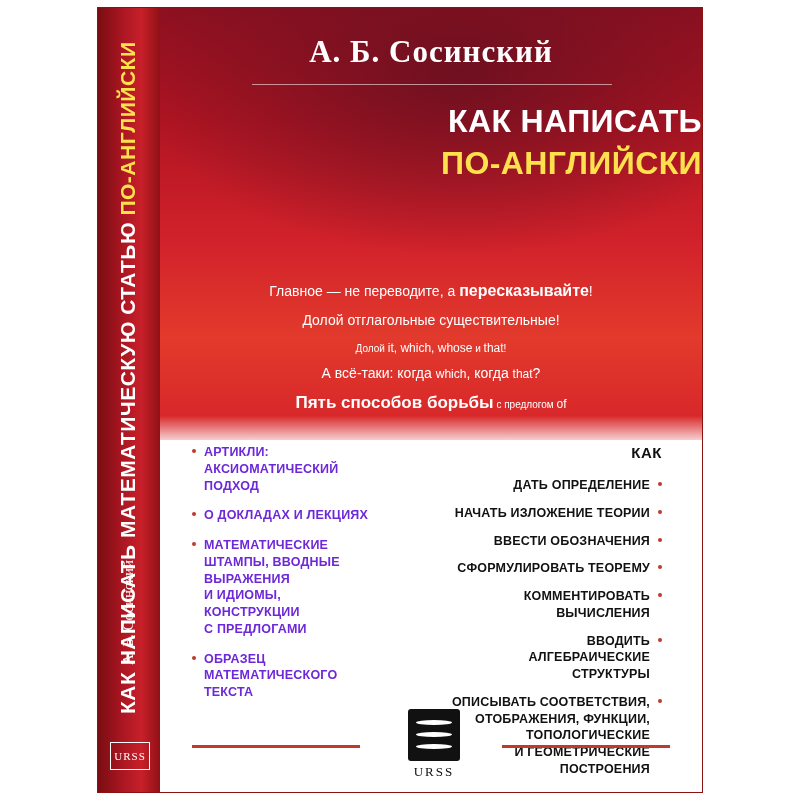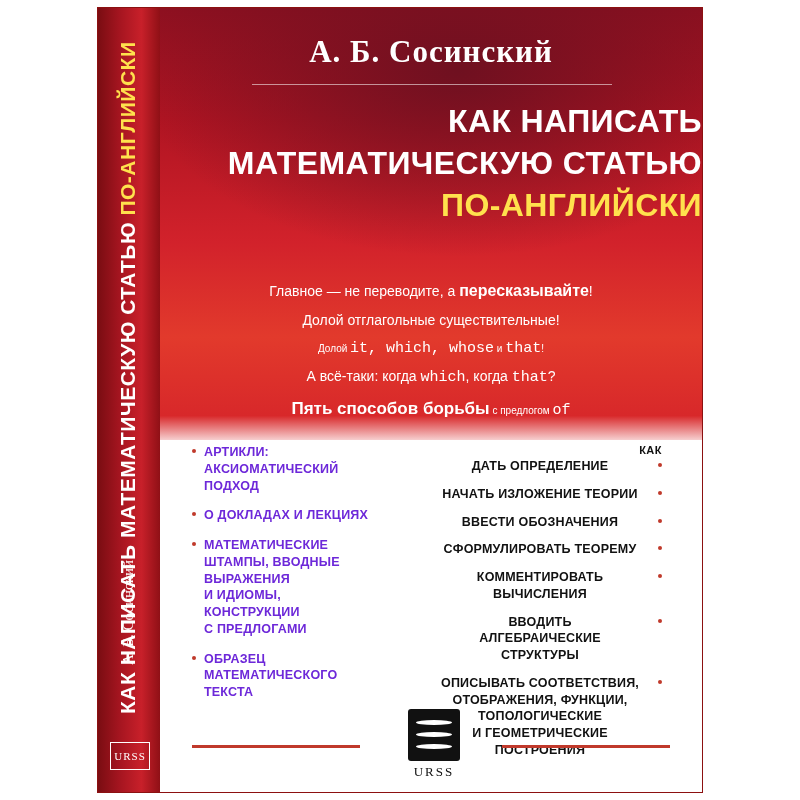--- a/index.html
+++ b/index.html
@@ -165,21 +165,21 @@
     position: absolute;
     top: 268px;
     left: 0;
     width: 542px;
     text-align: center;
     color: #ffffff;
     font-size: 14px;
     line-height: 1.92;
   }
   .subtitle .b { font-weight: bold; font-size: 16px; }
-  .subtitle .en { font-size: 15px; font-family: Liberation Mono, monospace; }
+  .subtitle .en { font-size: 12px; }
   .subtitle .sm { font-size: 10px; }
   .subtitle .big { font-weight: bold; font-size: 17px; }
 
   
   .face-bottom {
     position: absolute;
     left: 0;
     top: 432px;
     width: 542px;
     height: 352px;
@@ -195,24 +195,24 @@
   .col-right {
     position: absolute;
     left: 270px;
     top: 4px;
     width: 232px;
     text-align: right;
   }
 
   .kicker {
     color: #111111;
-    font-size: 11px;
+    font-size: 15px;
     font-weight: bold;
     letter-spacing: 0.5px;
-    margin-bottom: 2px;
+    margin-bottom: 16px;
   }
 
   .bullet-item {
     position: relative;
     color: #6d28d9;
     font-size: 12.5px;
     font-weight: bold;
     line-height: 1.34;
     letter-spacing: 0.2px;
     margin-bottom: 13px;
@@ -231,21 +231,20 @@
 
   .r-item {
     position: relative;
     color: #111111;
     font-size: 12.5px;
     font-weight: bold;
     line-height: 1.34;
     letter-spacing: 0.2px;
     margin-bottom: 11px;
     padding-right: 12px;
-    text-align: center;
   }
   .r-item::before {
     content: "";
     position: absolute;
     right: 0;
     top: 5px;
     width: 4px;
     height: 4px;
     background: #c0392b;
     border-radius: 50%;
@@ -321,21 +320,20 @@
     <div class="face">
 
       <div class="face-top">
 
         <div class="author">А. Б. Сосинский</div>
 
         <div class="rule-top"></div>
 
         <div class="title">
           <div>КАК НАПИСАТЬ</div>
-          <div>МАТЕМАТИЧЕСКУЮ СТАТЬЮ</div>
           <div class="line3">ПО-АНГЛИЙСКИ</div>
         </div>
 
         <div class="subtitle">
           <div>
             <span>Главное — не переводите, а </span><span class="b">пересказывайте</span><span>!</span>
           </div>
           <div>Долой отглагольные существительные!</div>
           <div>
             <span class="sm">Долой </span><span class="en">it, which, whose</span><span class="sm"> и </span><span class="en">that</span><span class="sm">!</span>

